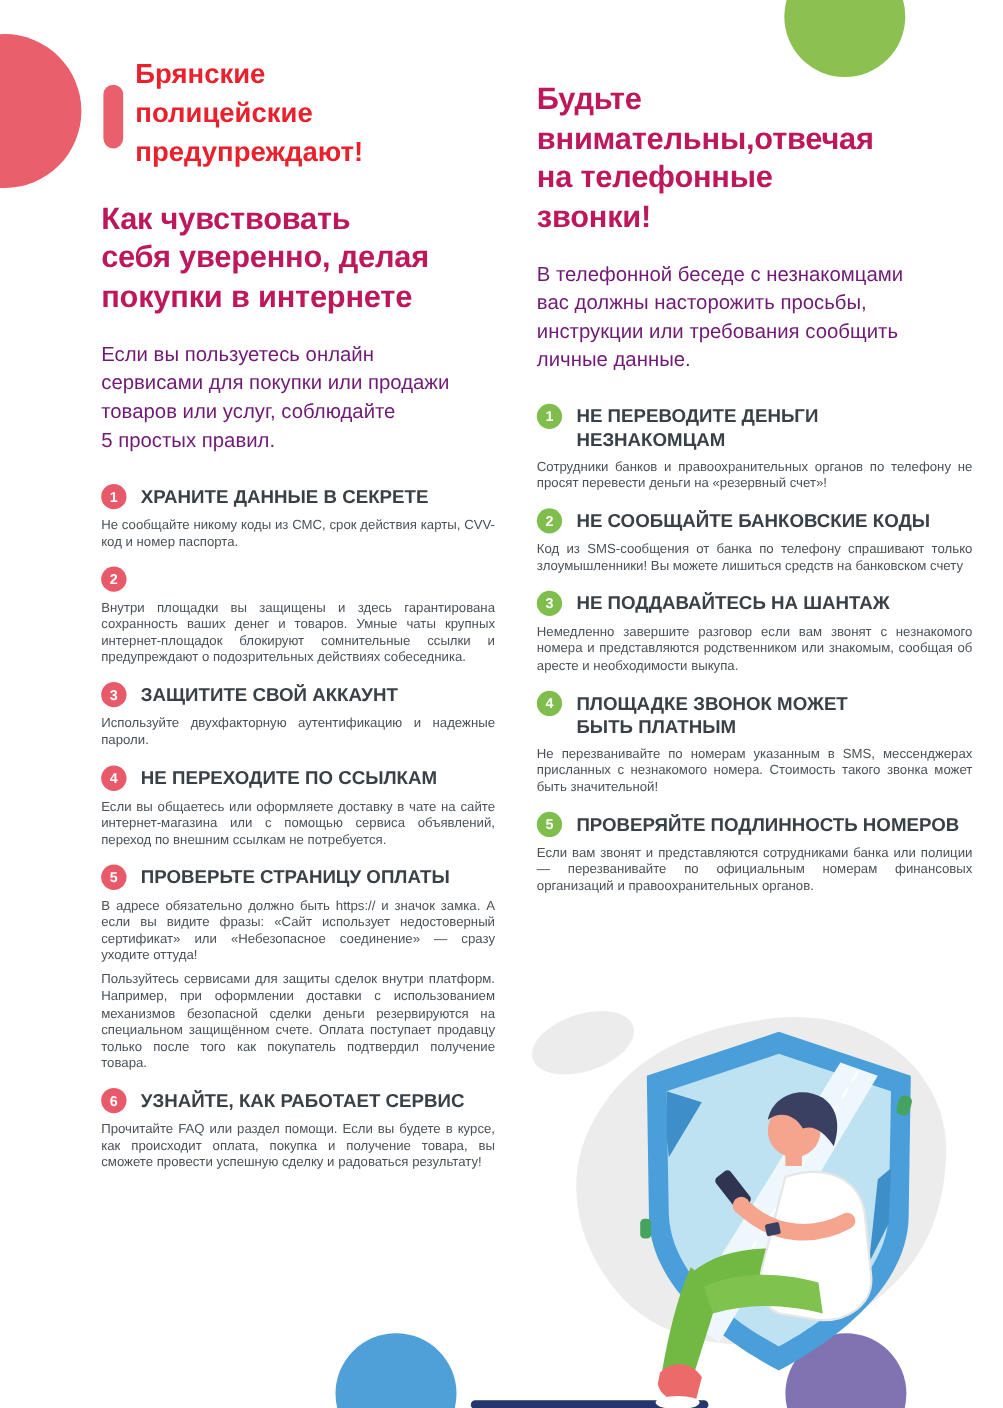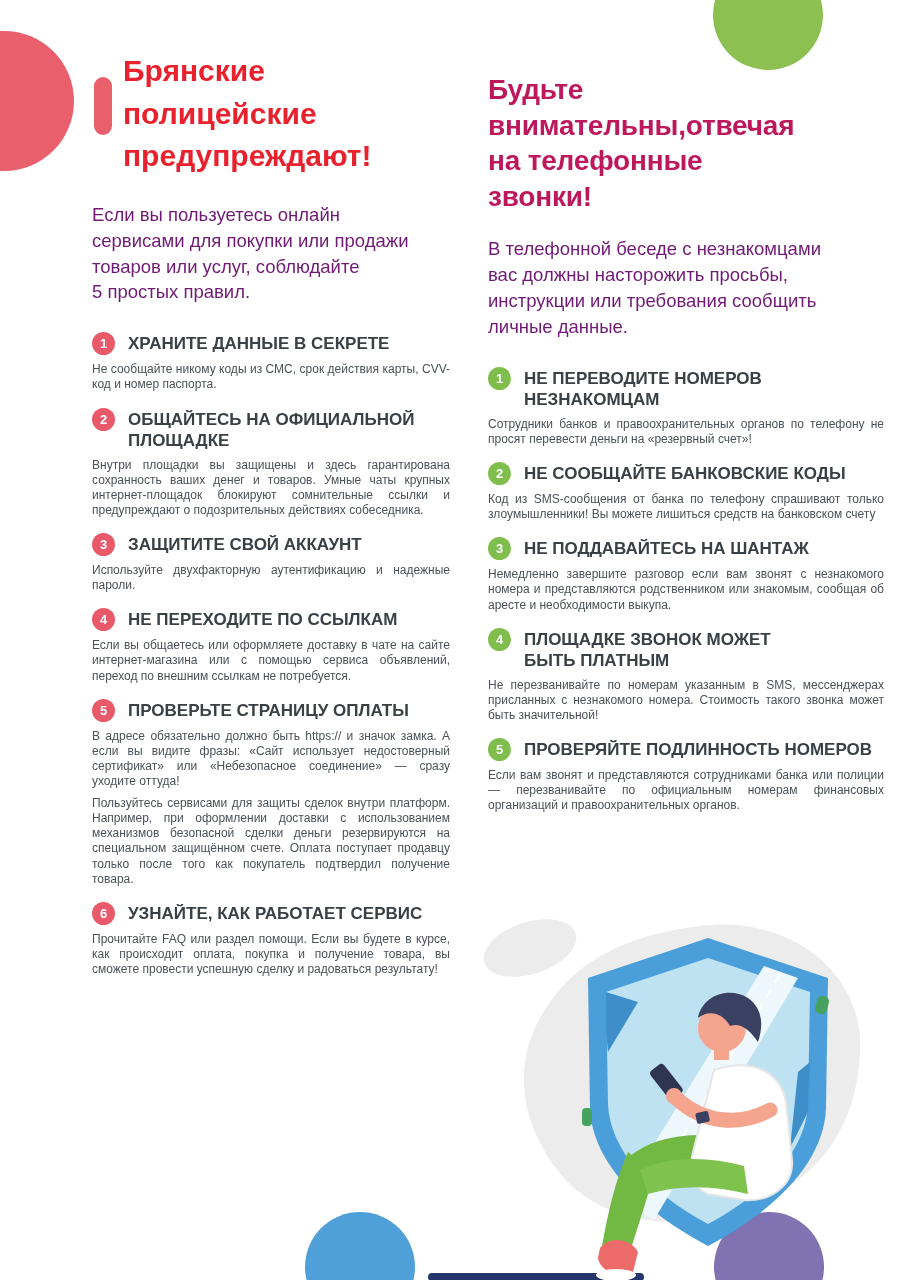--- a/index.html
+++ b/index.html
@@ -16,21 +16,21 @@
   .blue-circle  { left:305px; top:1212px; width:110px; height:110px; background:#4f9fd9; }
   .purple-circle{ left:714px; top:1212px; width:110px; height:110px; background:#8172b2; }
   .navy-bar { position:absolute; left:428px; top:1273px; width:216px; height:8px; border-radius:4px; background:#24366b; }
 
   
   .col { position:absolute; }
   .col-left  { left:92px;  top:50px; width:358px; }
   .col-right { left:488px; top:72px; width:396px; }
 
   .badge-title {
-    color:#e8212d; font-size:30px; font-weight:bold; line-height:1.42;
+    color:#e8212d; font-size:25px; font-weight:bold; line-height:1.42;
     white-space:pre-line; margin-left:31px; margin-bottom:24px;
   }
   .col-title {
     color:#be185d; font-size:28px; font-weight:bold; line-height:1.27;
     white-space:pre-line; letter-spacing:-0.2px;
   }
   .intro {
     color:#701a75; font-size:18.5px; line-height:1.4;
     white-space:pre-line; margin-top:22px; margin-bottom:26px;
   }
@@ -64,39 +64,40 @@
 <div class="red-pill"></div>
 <div class="shape green-circle"></div>
 <div class="shape blue-circle"></div>
 <div class="shape purple-circle"></div>
 <div class="navy-bar"></div>
 
 <div class="col col-left">
   <div class="badge-title">Брянские
 полицейские
 предупреждают!</div>
+  <div class="col-title">Как чувствовать
+себя уверенно, делая
+покупки в интернете</div>
   <div class="intro">Если вы пользуетесь онлайн
 сервисами для покупки или продажи
 товаров или услуг, соблюдайте
 5 простых правил.</div>
 
   <div class="rules">
     <div class="item">
       <div class="item-head">
         <div class="num-badge">1</div>
         <div class="item-title">ХРАНИТЕ ДАННЫЕ В СЕКРЕТЕ</div>
       </div>
       <div class="item-body">Не сообщайте никому коды из СМС, срок действия карты, CVV-код и номер паспорта.</div>
 
     </div>
     <div class="item">
       <div class="item-head">
         <div class="num-badge">2</div>
-        <div class="item-title">ОБЩАЙТЕСЬ НА ОФИЦИАЛЬНОЙ
-ПЛОЩАДКЕ</div>
       </div>
       <div class="item-body">Внутри площадки вы защищены и здесь гарантирована сохранность ваших денег и товаров. Умные чаты крупных интернет-площадок блокируют сомнительные ссылки и предупреждают о подозрительных действиях собеседника.</div>
 
     </div>
     <div class="item">
       <div class="item-head">
         <div class="num-badge">3</div>
         <div class="item-title">ЗАЩИТИТЕ СВОЙ АККАУНТ</div>
       </div>
       <div class="item-body">Используйте двухфакторную аутентификацию и надежные пароли.</div>
@@ -136,21 +137,21 @@
 звонки!</div>
   <div class="intro">В телефонной беседе с незнакомцами
 вас должны насторожить просьбы,
 инструкции или требования сообщить
 личные данные.</div>
 
   <div class="rules">
     <div class="item">
       <div class="item-head">
         <div class="num-badge">1</div>
-        <div class="item-title">НЕ ПЕРЕВОДИТЕ НОМЕРОВ
+        <div class="item-title">НЕ ПЕРЕВОДИТЕ ДЕНЬГИ
 НЕЗНАКОМЦАМ</div>
       </div>
       <div class="item-body">Сотрудники банков и правоохранительных органов по телефону не просят перевести деньги на «резервный счет»!</div>
     </div>
     <div class="item">
       <div class="item-head">
         <div class="num-badge">2</div>
         <div class="item-title">НЕ СООБЩАЙТЕ БАНКОВСКИЕ КОДЫ</div>
       </div>
       <div class="item-body">Код из SMS-сообщения от банка по телефону спрашивают только злоумышленники! Вы можете лишиться средств на банковском счету</div>

